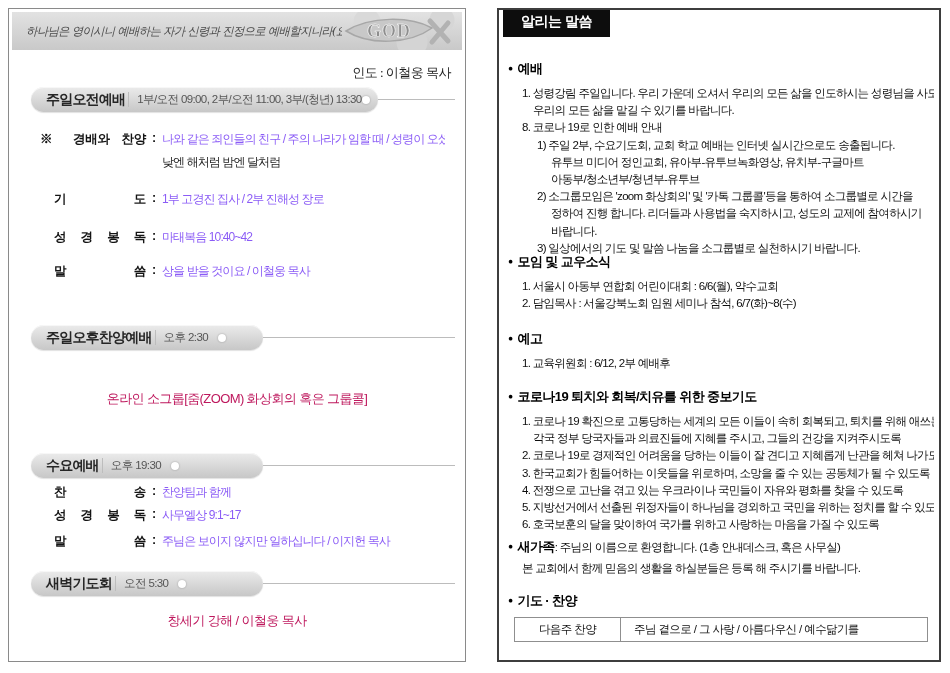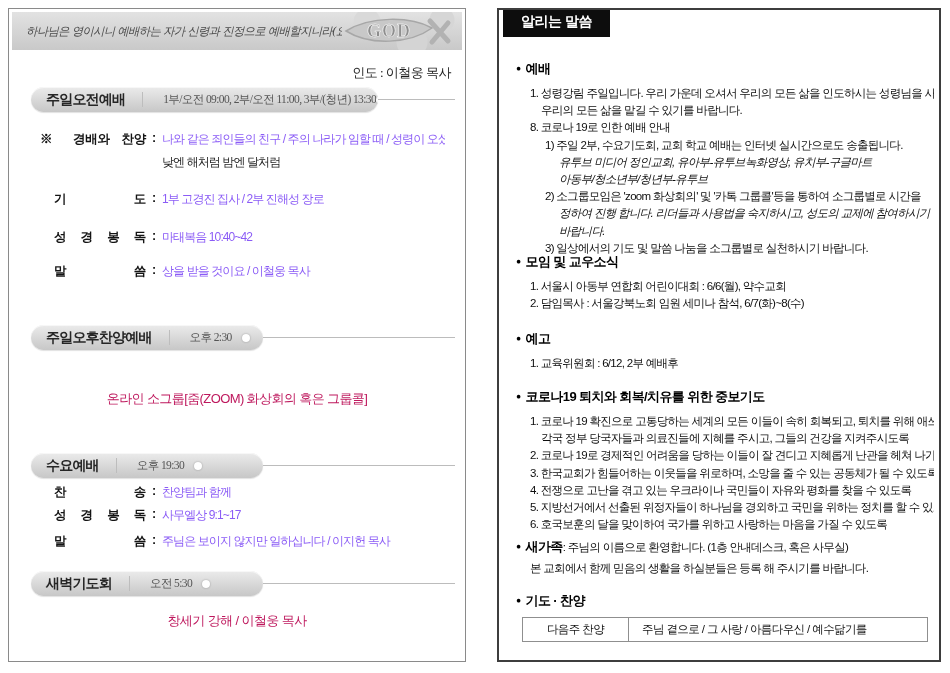--- a/index.html
+++ b/index.html
@@ -26,52 +26,52 @@
   .leader { position:absolute; top:55px; right:14px; font-family:"Liberation Serif", serif;
             font-size:13px; color:#1c1c1c; letter-spacing:-0.5px; }
 
   .pill-row { position:absolute; left:22px; right:10px; display:flex; align-items:center; }
   .pill { display:flex; align-items:center; height:25px; border-radius:13px; flex:none;
           background:linear-gradient(180deg,#ebebeb,#c7c7c7);
           box-shadow:inset 0 1px 0 #f7f7f7, 0 1px 1px rgba(0,0,0,.12);
           padding:0 12px 0 15px; white-space:nowrap; overflow:hidden; }
   .pill-title { font-family:"Liberation Serif", serif; font-weight:bold; font-size:14px;
                 color:#262626; letter-spacing:-0.8px; }
-  .pill-time  { font-family:Liberation Serif, serif; font-size:11.5px; color:#555;
-                margin-left:17px; letter-spacing:-0.6px; border-left:1px solid #bdbdbd; padding-left:20px; }
+  .pill-time  { font-family:Liberation Sans, sans-serif; font-size:11.5px; color:#555;
+                margin-left:3px; letter-spacing:-0.6px; border-left:1px solid #bdbdbd; padding-left:8px; }
   .pill-dot { width:8px; height:8px; border-radius:50%; background:#fff; margin-left:10px;
               flex:none; box-shadow:0 0 2px rgba(0,0,0,.3); }
   .pill-line { flex:1; border-top:1px solid #bcbcbc; }
   .p1 .pill { width:347px; } .p1 .pill-dot { margin-left:auto; }
   .p2 .pill, .p3 .pill, .p4 .pill { width:232px; }
 
   .svc-row { position:absolute; left:45px; right:20px; display:flex; white-space:nowrap; overflow:hidden; }
   .svc-label { flex:none; width:92px; font-weight:bold; font-size:12.5px; color:#141414;
                letter-spacing:-0.3px; text-align:justify; text-align-last:justify; }
   .svc-colon { flex:none; width:16px; text-align:center; font-weight:bold; font-size:12.5px; color:#141414; }
   .svc-val { font-size:12px; color:#8b5cf6; letter-spacing:-0.9px; }
   .svc-cont { position:absolute; left:153px; right:4px; font-size:12px; color:#1e1e1e;
               letter-spacing:-0.9px; white-space:nowrap; overflow:hidden; }
   .note-center { position:absolute; left:0; right:0; text-align:center; font-size:13px;
                  color:#be185d; letter-spacing:-0.6px; }
 
   
   .ann-header { position:absolute; top:-2px; left:4px; background:#0d0d0d; color:#fff;
                 font-weight:bold; font-size:14px; letter-spacing:-0.5px; padding:5px 18px 6px; }
-  .sec { position:absolute; left:17px; right:5px; overflow:hidden; }
+  .sec { position:absolute; left:9px; right:5px; overflow:hidden; }
   .sec-title { font-size:13px; font-weight:bold; color:#000; letter-spacing:-0.6px; white-space:nowrap; }
   .bullet { display:inline-block; font-size:8.5px; vertical-align:2px; margin-right:5px; color:#000; }
   .bullet::before { content:"●"; }
   .sec-lines { margin-top:7px; }
   .ln { font-size:11.5px; color:#0e0e0e; letter-spacing:-0.7px; line-height:17.2px;
         white-space:nowrap; overflow:hidden; }
   .i1  { padding-left:14px; }
   .i1c { padding-left:25px; }
   .i2  { padding-left:29px; }
-  .i3  { padding-left:43px;font-style:italic; }
+  .i3  { padding-left:43px; }
   .nf-text { font-size:11.5px; font-weight:normal; letter-spacing:-0.7px; color:#0e0e0e; }
   .nf-line2 { margin-top:4px; }
 
   .pp-table { border-collapse:collapse; margin:7px 0 0 6px; width:calc(100% - 12px);
               table-layout:fixed; }
   .pp-table td { border:1px solid #8f8f8f; height:24px; font-size:11.5px; color:#111;
                  letter-spacing:-0.6px; white-space:nowrap; overflow:hidden; }
   td.lab { width:106px; text-align:center; }
   td.val { padding-left:13px; }
 </style>

